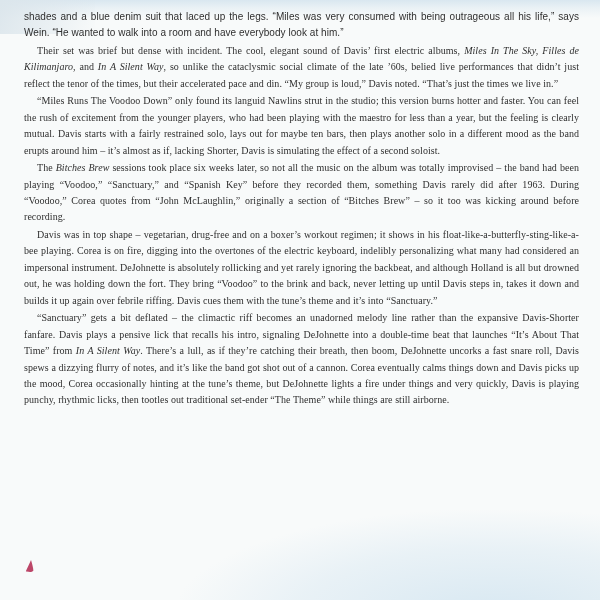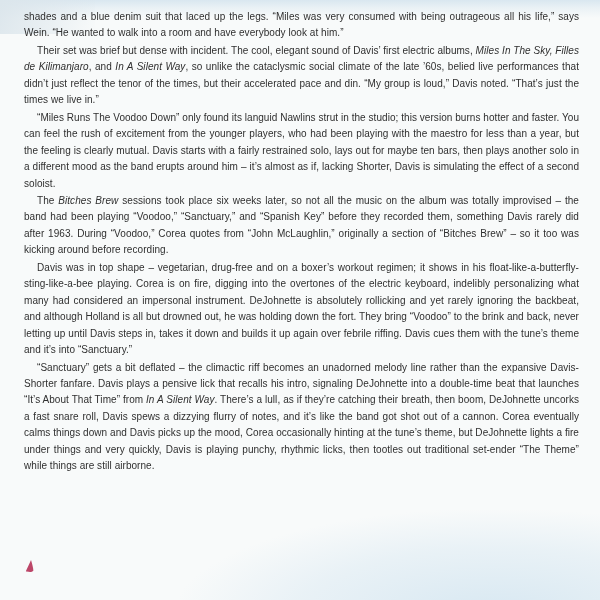--- a/index.html
+++ b/index.html
@@ -37,21 +37,21 @@
   }
   .text-block{
     position:absolute;left:24px;top:9px;width:555px;
     color:var(--text);
     font-size:10px;line-height:16.45px;
     text-align:justify;
     letter-spacing:0.05px;
   }
   .para{margin:0;}
   .para + .para{margin-top:1px;}
-  .para.indent{text-indent:13px;}
+  .para.indent{text-indent:13px;font-family:Liberation Serif, serif;}
   .page-mark{
     position:absolute;left:26px;top:560px;width:8px;height:12px;
     background:var(--mark);
     clip-path:polygon(0% 100%, 58% 0%, 78% 38%, 100% 88%, 70% 100%);
     transform:rotate(4deg);
   }
 </style>
 </head>
 <body>
 

